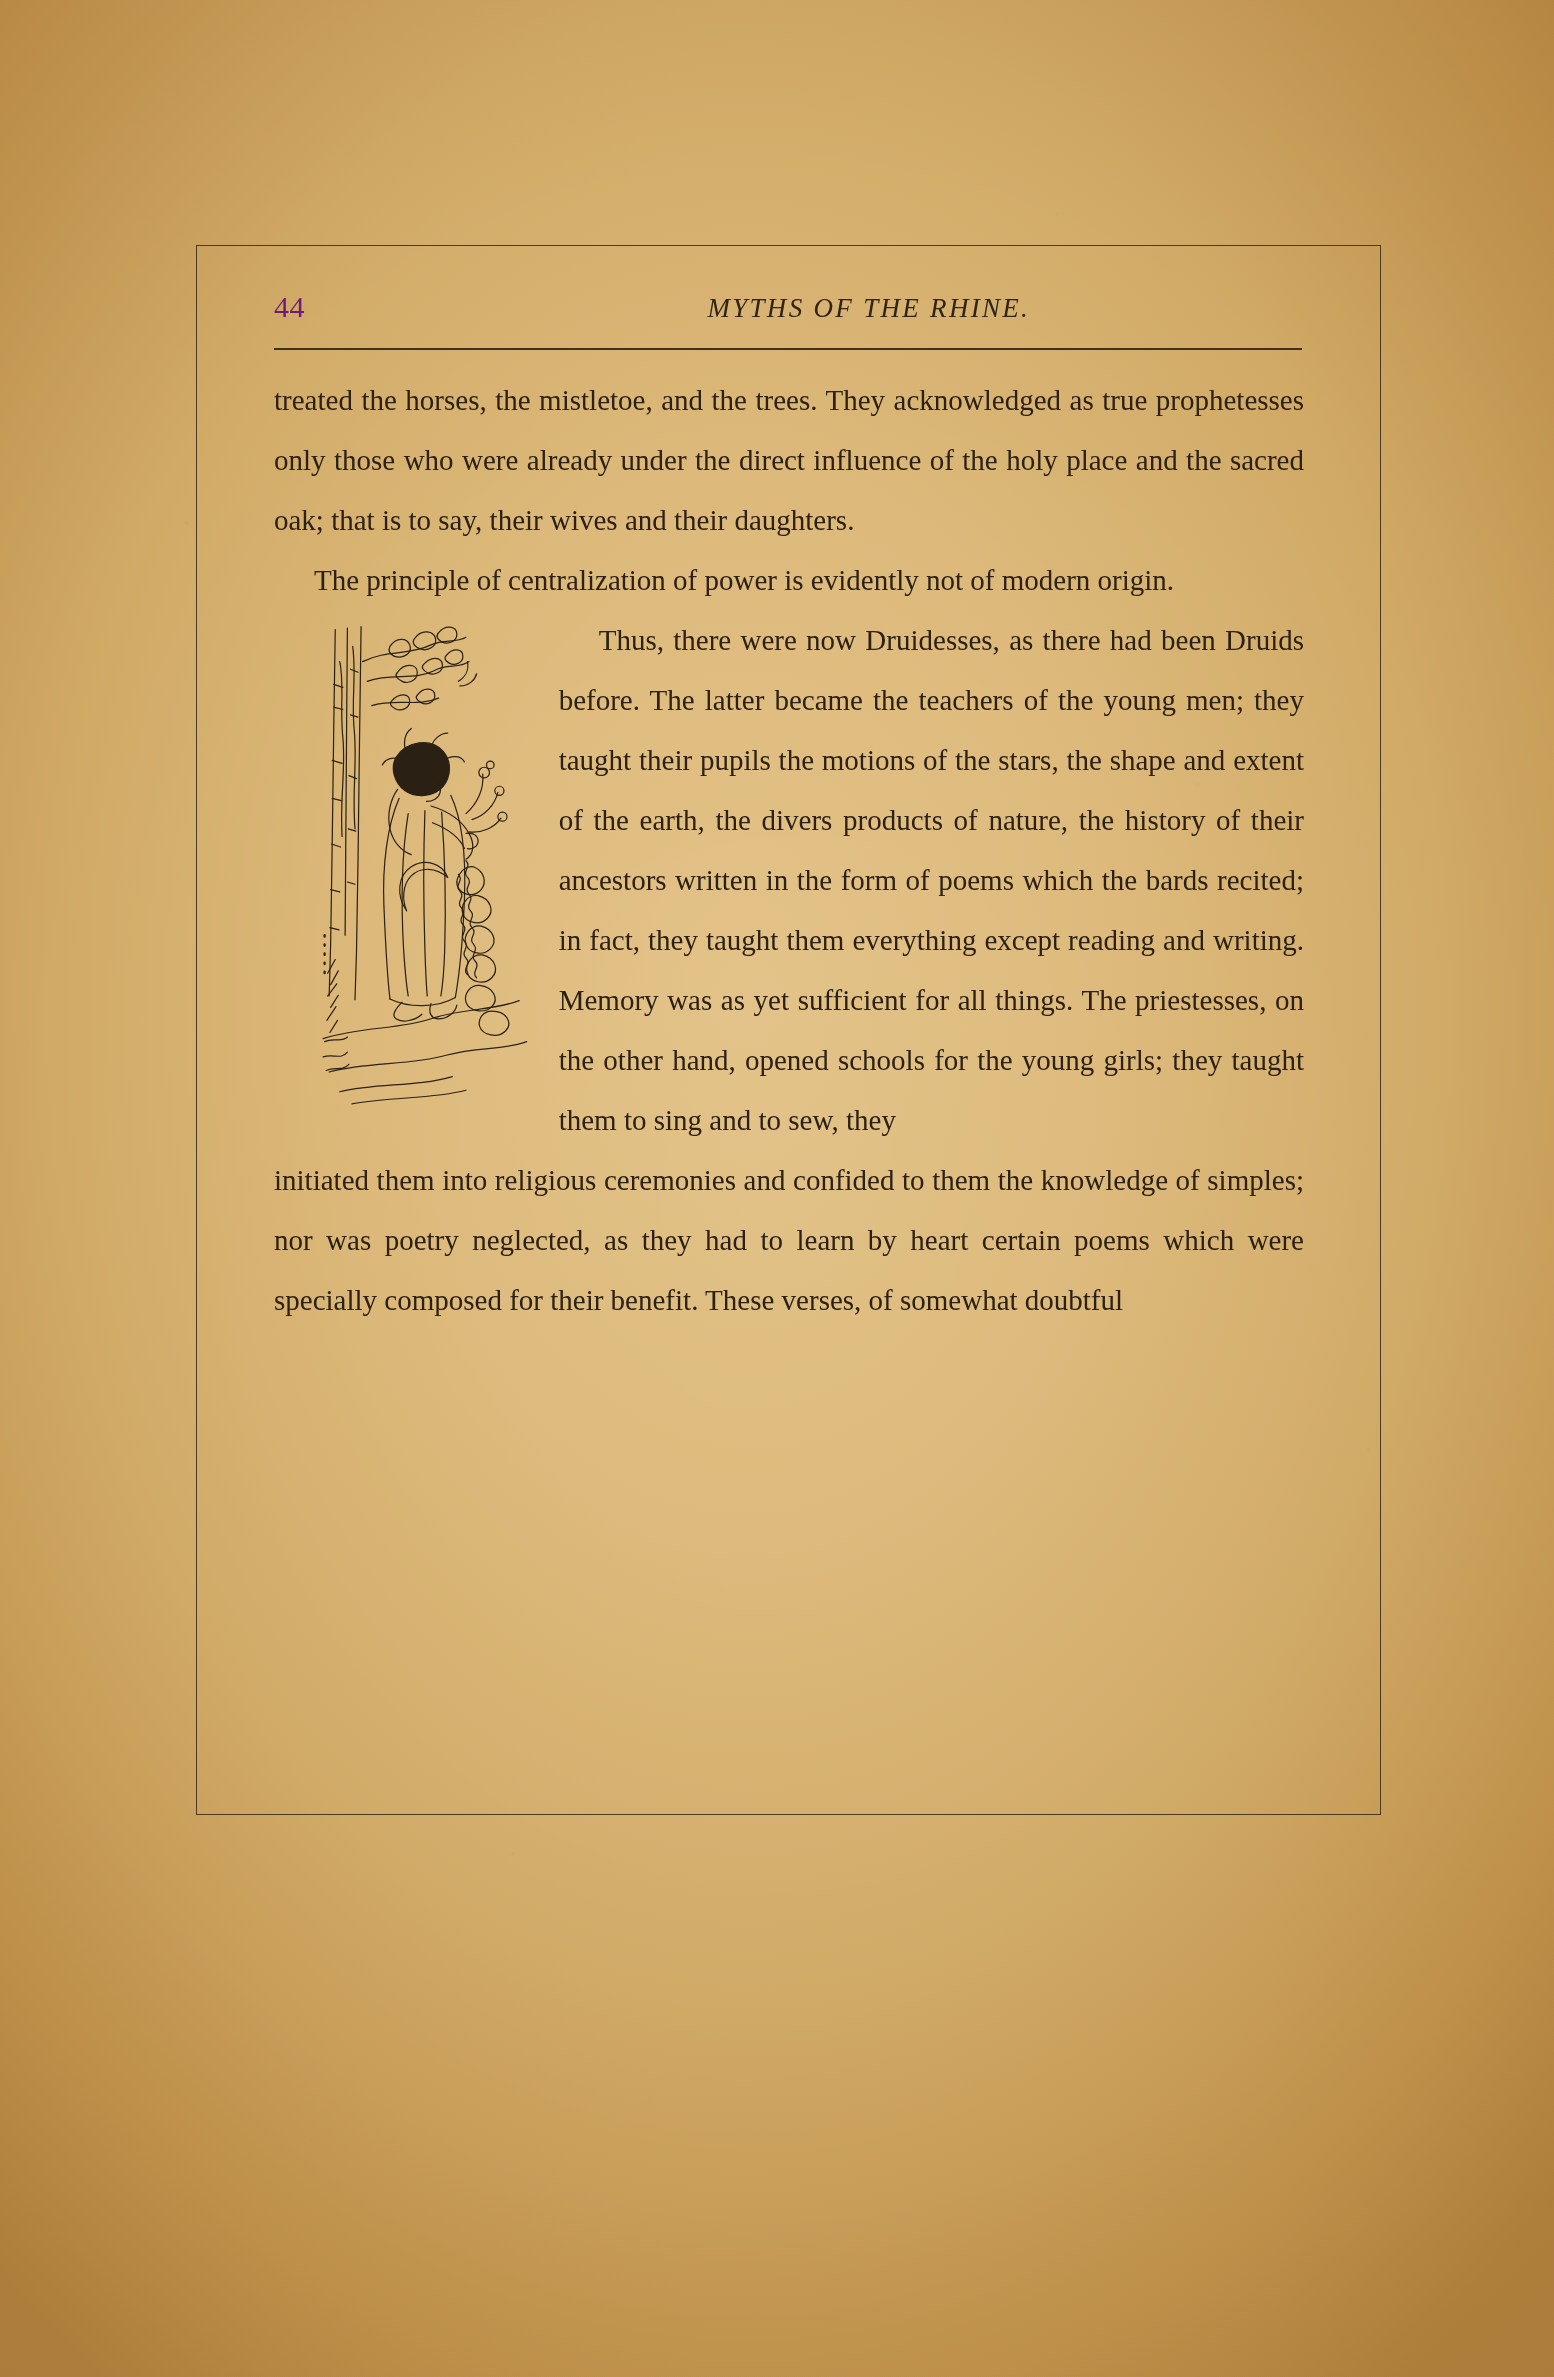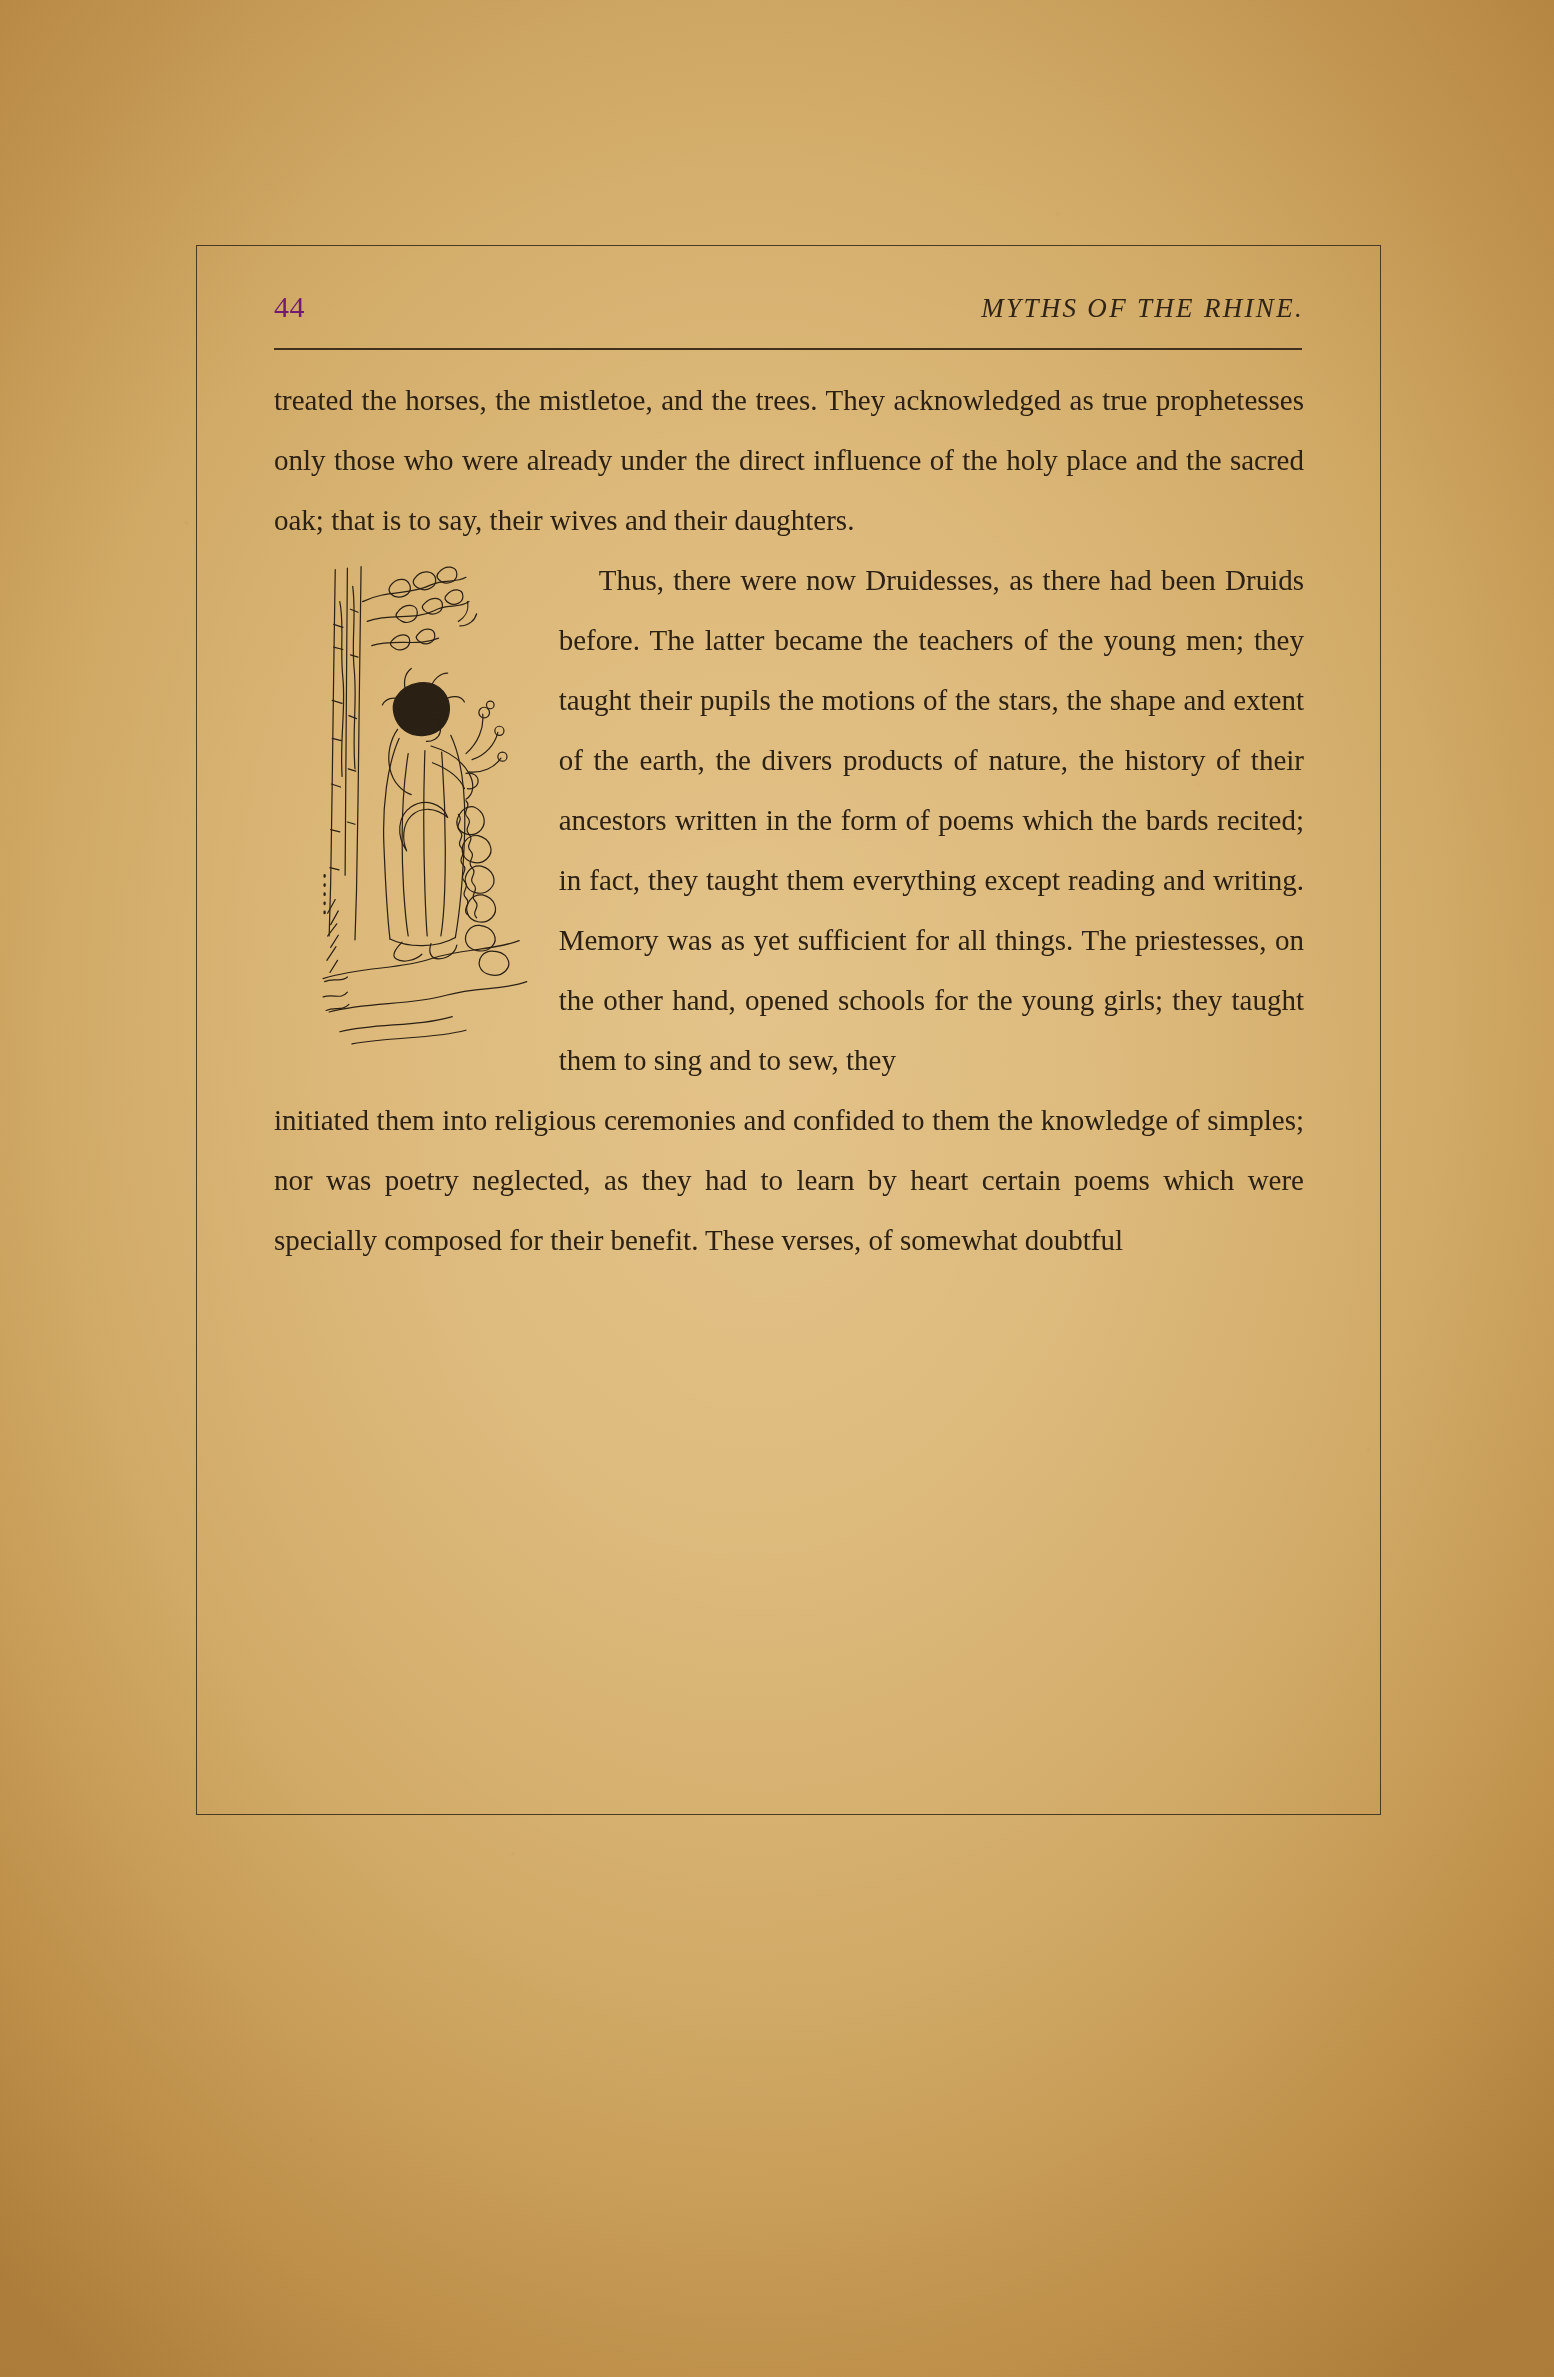--- a/index.html
+++ b/index.html
@@ -68,21 +68,21 @@
     height: 55px;
   }
   .folio {
     font-size: 30px;
     color: #701a75;
     letter-spacing: 0.4px;
     width: 152px;
   }
   .running-title {
     flex: 1;
-    text-align: right;
+    text-align: center;
     font-style: italic;
     font-size: 27px;
     letter-spacing: 2.3px;
     color: #2f2415;
     padding-left: 7.6px;
   }
   .head-rule {
     margin-top: 3px;
     width: 1028px;
     height: 2.3px;
@@ -136,20 +136,21 @@
   <div class="head-row">
     <div class="folio">44</div>
     <div class="running-title">MYTHS OF THE RHINE.</div>
   </div>
   <div class="head-rule"></div>
 
   <div class="body-text">
 
     <p>treated the horses, the mistletoe, and the trees. They acknowledged as true prophetesses only those who were already under the direct influence of the holy place and the sacred oak; that is to say, their wives and their daughters.</p>
 
+    <p class="indent">The principle of centralization of power is evidently not of modern origin.</p>
 
     <div id="illustration">
       <svg viewBox="0 0 300 650" xmlns="http://www.w3.org/2000/svg" aria-hidden="true">
         <g fill="none" stroke="#2b2014" stroke-width="1.6" stroke-linecap="round" stroke-linejoin="round">
 
           <path d="M24 18 L22 150 L20 300 L18 430 L16 500"></path>
           <path d="M58 14 L56 160 L54 320 L52 440 L50 505"></path>
           <path d="M40 16 L39 140 L38 280 L37 420"></path>
           <path d="M30 60 C 36 90, 30 120, 34 160 C 38 200, 30 240, 33 290"></path>
           <path d="M47 40 C 52 80, 45 110, 49 150 C 53 195, 46 230, 50 280"></path>

